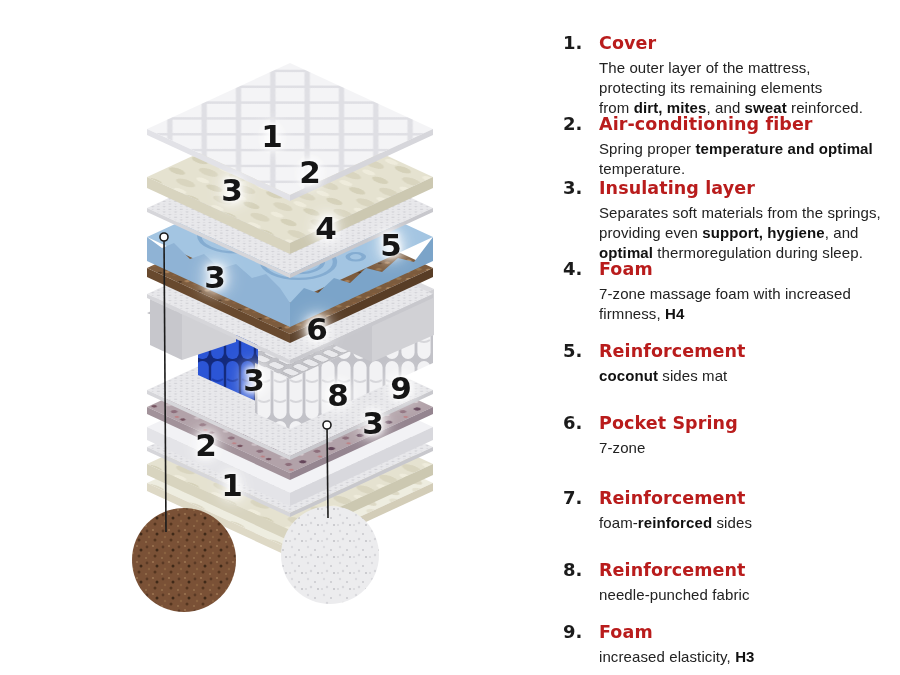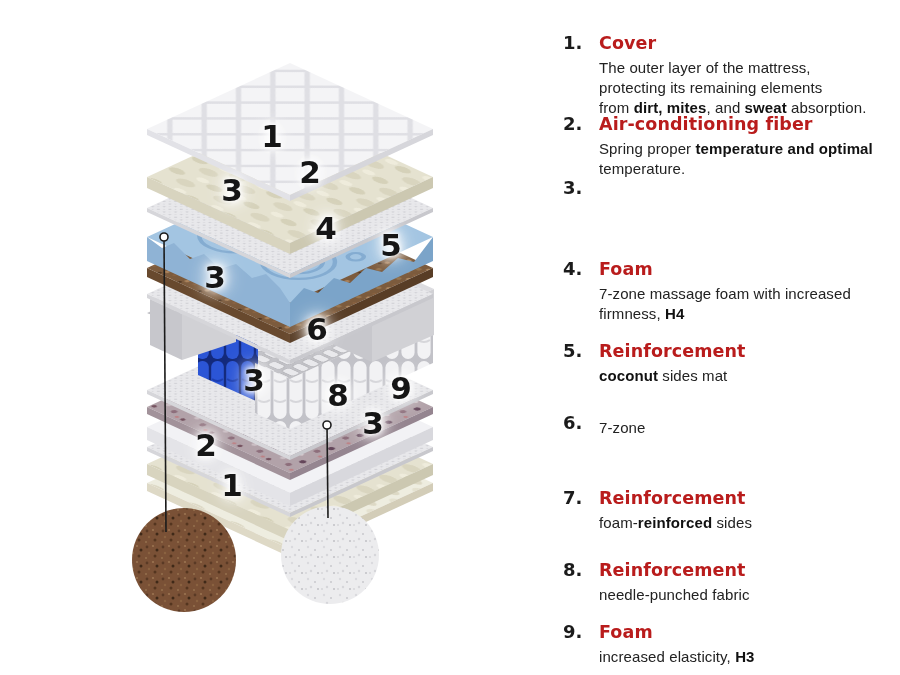--- a/index.html
+++ b/index.html
@@ -276,52 +276,59 @@
     <span class="dnum" style="left:232px;top:485px">1</span>
   </div>
 
   <div class="legend">
     <div class="entry" style="top:33px">
       <span class="num">1.</span>
       <div class="body">
           <div class="title">Cover</div>
       <div class="desc"><span>The outer layer of the mattress,
 protecting its remaining elements
-from </span><b>dirt, mites</b><span>, and </span><b>sweat</b><span> absorption.</span></div>
+from </span><b>dirt, mites</b><span>, and </span><b>sweat</b><span> reinforced.</span></div>
         </div>
     </div>
     <div class="entry" style="top:114px">
       <span class="num">2.</span>
       <div class="body">
           <div class="title">Air-conditioning fiber</div>
       <div class="desc"><span>Spring proper </span><b>temperature and optimal</b><span>
 temperature.</span></div>
         </div>
     </div>
     <div class="entry" style="top:178px">
       <span class="num">3.</span>
+      <div class="body">
+          <div class="title">Insulating layer</div>
+      <div class="desc"><span>Separates soft materials from the springs,
+providing even </span><b>support, hygiene</b><span>, and
+</span><b>optimal</b><span> thermoregulation during sleep.</span></div>
+        </div>
     </div>
     <div class="entry" style="top:259px">
       <span class="num">4.</span>
       <div class="body">
           <div class="title">Foam</div>
       <div class="desc"><span>7-zone massage foam with increased
 firmness, </span><b>H4</b></div>
         </div>
     </div>
     <div class="entry" style="top:341px">
       <span class="num">5.</span>
       <div class="body">
           <div class="title">Reinforcement</div>
       <div class="desc"><b>coconut</b><span> sides mat</span></div>
         </div>
     </div>
     <div class="entry" style="top:413px">
       <span class="num">6.</span>
       <div class="body">
+          <div class="title">Pocket Spring</div>
       <div class="desc"><span>7-zone</span></div>
         </div>
     </div>
     <div class="entry" style="top:488px">
       <span class="num">7.</span>
       <div class="body">
           <div class="title">Reinforcement</div>
       <div class="desc"><span>foam-</span><b>reinforced</b><span> sides</span></div>
         </div>
     </div>

